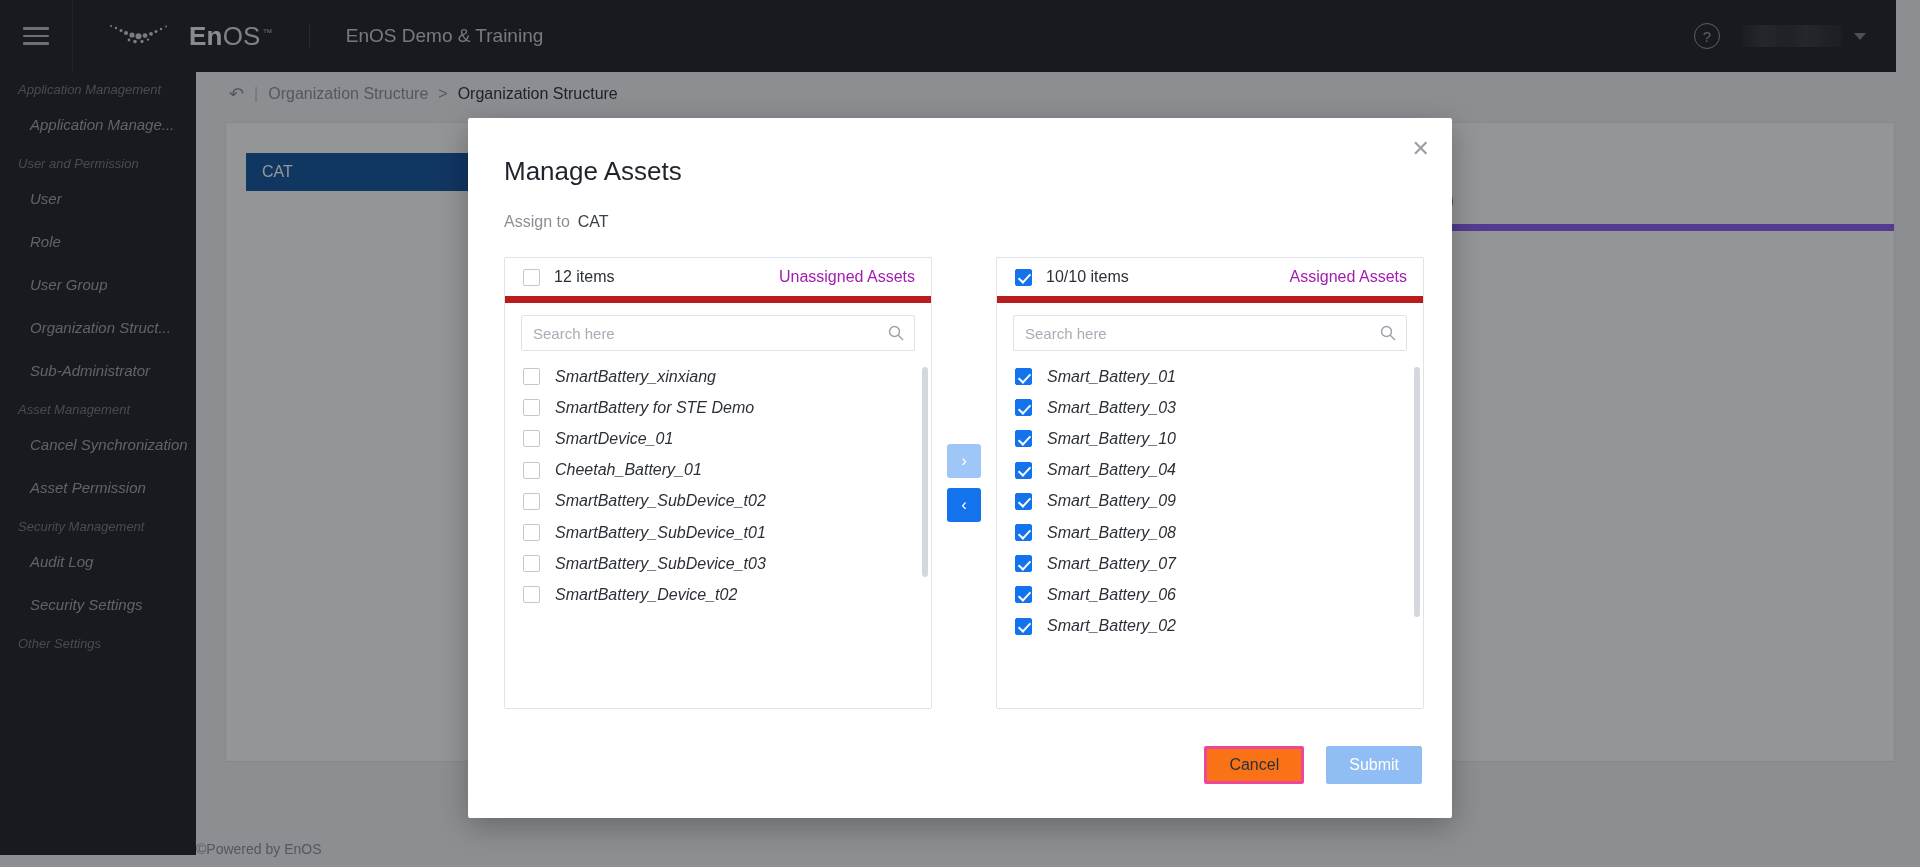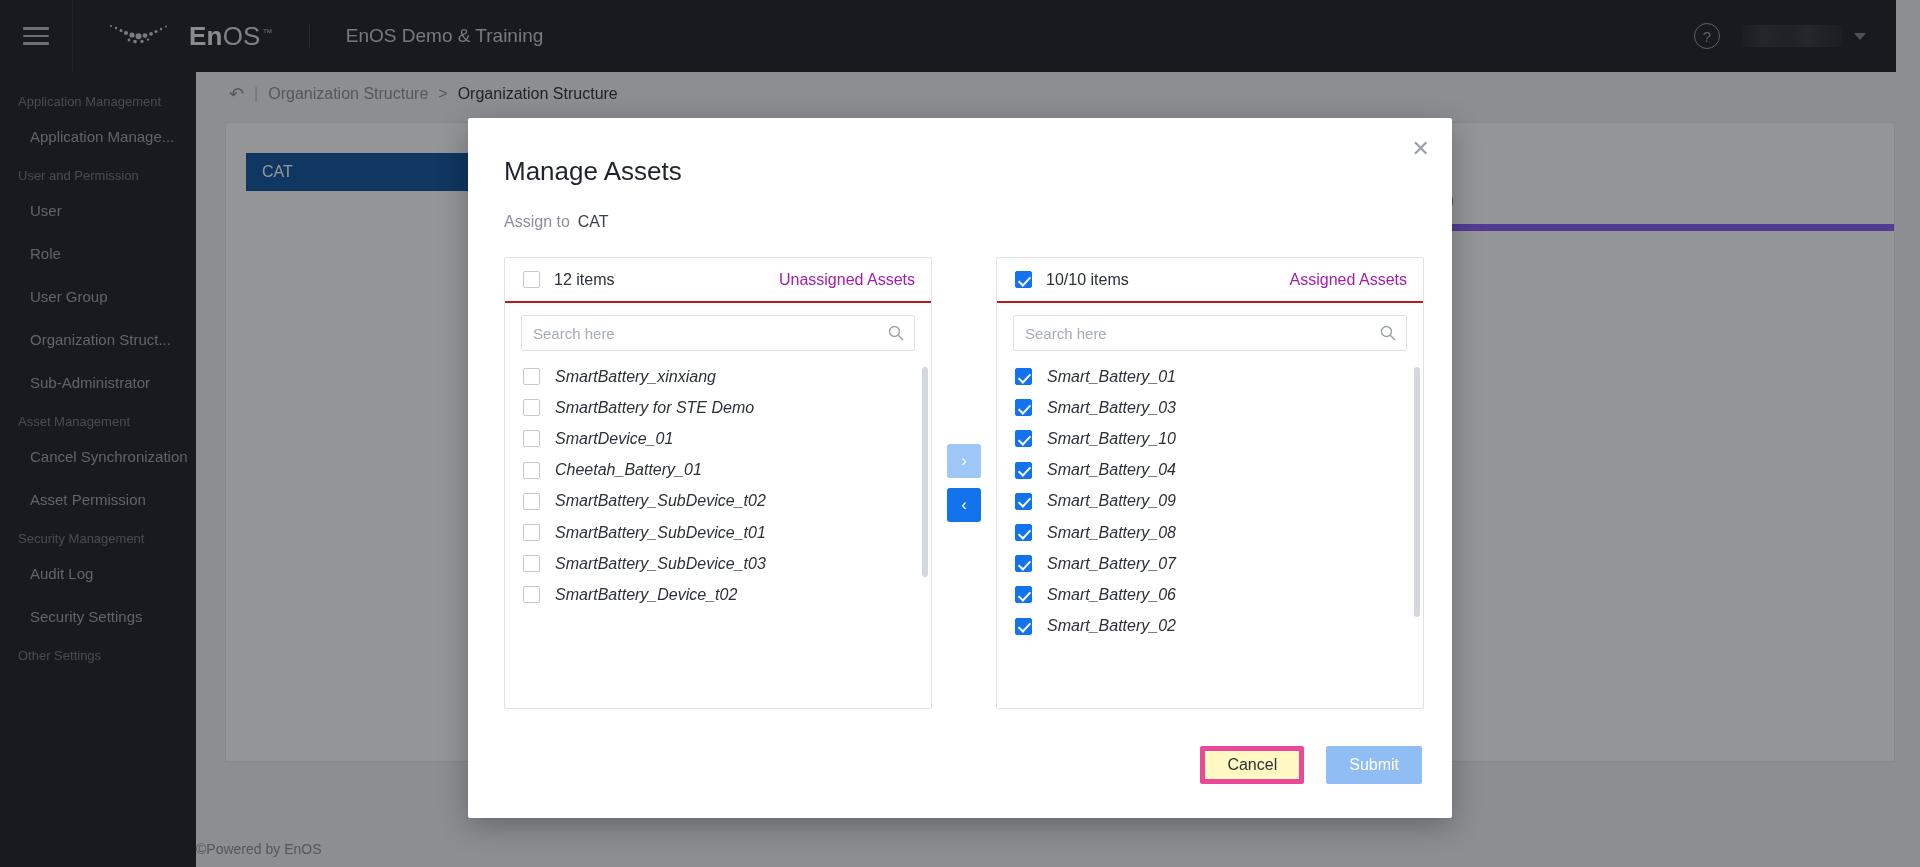--- a/index.html
+++ b/index.html
@@ -64,25 +64,26 @@
     width: 0; height: 0; border-left: 6px solid transparent;
     border-right: 6px solid transparent; border-top: 7px solid #7f838b;
   }
   .userunderline {
     position: absolute; left: 1786px; top: 52px;
     width: 62px; height: 3px; background: #393c43;
   }
 
   
   .sidebar {
-    position: absolute; top: 72px; left: 0;
+    position: absolute; top: 60px; left: 0;
     width: 208px; height: 795px;
     background: #1d1f25;
     padding-top: 12px;
     overflow: hidden;
+    font-style: italic;
   }
   .nav-group {
     font-size: 13px; color: #75797f;
     padding: 10px 0 6px 18px;
   }
   .nav-item {
     font-size: 15px; color: #a0a4ab;
     padding: 13px 0 13px 30px;
     white-space: nowrap; overflow: hidden;
     cursor: pointer;
@@ -177,21 +178,21 @@
     display: flex; align-items: flex-start;
     padding: 26px 0 0 36px; gap: 0;
   }
   .tpanel {
     width: 428px; height: 452px;
     border: 1px solid #dfe2e7; border-radius: 2px;
     display: flex; flex-direction: column;
     background: #fff;
   }
   .tpanel-head {
-    height: 45px; border-bottom: 2px solid #b91c1c;
+    height: 45px; border-bottom: 7px solid #b91c1c;
     display: flex; align-items: center;
     padding: 0 16px 0 18px;
   }
   .tpanel-head .count { font-size: 16px; color: #2b3038; margin-left: 14px; }
   .tpanel-head .label { margin-left: auto; font-size: 16px; color: #a21caf; }
   .tsearch-wrap { padding: 12px 16px 10px 16px; }
   .tsearch {
     position: relative; width: 100%; height: 36px;
     border: 1px solid #dfe2e7; border-radius: 2px;
     display: flex; align-items: center;
@@ -250,21 +251,21 @@
   .modal-footer {
     position: absolute; right: 30px; bottom: 34px;
     display: flex; gap: 22px; align-items: center;
   }
   .btn {
     height: 38px; min-width: 86px; padding: 0 22px;
     font-size: 16px; border-radius: 2px; cursor: pointer;
     display: flex; align-items: center; justify-content: center;
     font-family: "Liberation Sans", sans-serif;
   }
-  .btn-cancel { background: #fef9c3; border: 5px solid #ec4899; color: #2b3038; }
+  .btn-cancel { background: #f97316; border: 3px solid #ec4899; color: #2b3038; }
   .btn-submit { background: #90bdf4; border: 1px solid #90bdf4; color: #ffffff; }
 </style>
 </head>
 <body>
 
 <div class="topbar">
   <div class="hamburger">
     <span></span>
     <span></span>
     <span></span>

